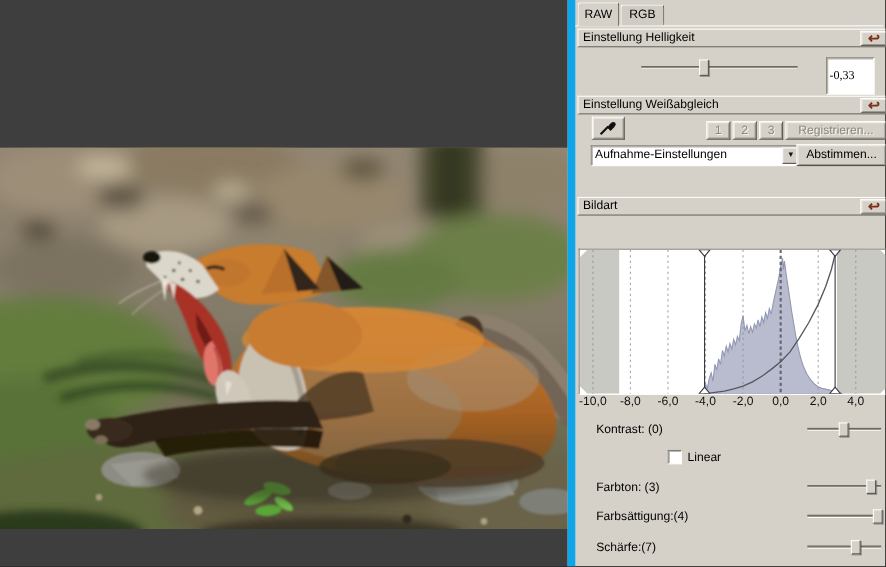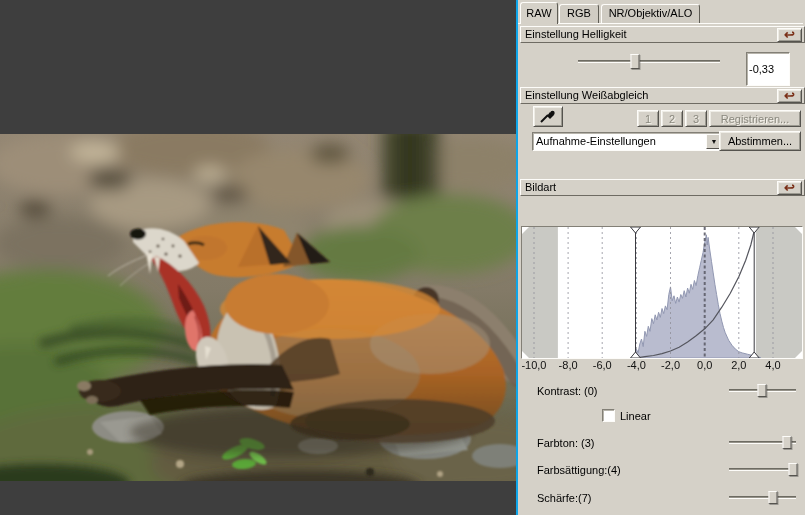--- a/index.html
+++ b/index.html
@@ -9,21 +9,21 @@
     background:var(--app-bg,#3e3e3e);
     font-family:"Liberation Sans",sans-serif;font-size:11px;color:#000;
     user-select:none;
   }
   .photo{position:absolute;left:0;top:134px;width:517px;height:347px;}
   .photo svg{display:block;}
 
   .panel{
     position:absolute;left:516px;top:0;width:289px;height:515px;
     background:var(--panel,#d5d1c8);
-    border-left:2px solid #0ea5e9;
+    border-left:7px solid #0ea5e9;
   }
   .tabline{position:absolute;left:0;right:2px;top:23px;border-top:1px solid #fdfcf9;}
   .tab{
     position:absolute;background:var(--panel,#d5d1c8);
     border:1px solid #5f5d55;border-bottom:none;
     border-top-color:#fdfcf9;border-left-color:#fdfcf9;
     border-radius:3px 3px 0 0;text-align:center;line-height:17px;cursor:default;
   }
   .tab.active{top:2px;height:22px;z-index:3;line-height:21px;}
   .tab.inactive{top:4px;height:19px;z-index:1;background:#d0ccc3;}
@@ -42,21 +42,21 @@
     font-size:11px;cursor:pointer;white-space:nowrap;
   }
   .btn.disabled{color:#8a887e;text-shadow:1px 1px 0 #f4f2eb;cursor:default;}
   .btn.reset{font-size:13px;font-weight:bold;color:var(--accent-reset,#7b3018);line-height:10px;}
 
   .field{
     position:absolute;background:#fff;
     border:1px solid;border-color:#827f76 #fdfcf9 #fdfcf9 #827f76;
     box-shadow:inset 1px 1px 0 #b7b4ab;
   }
-  input.field{font-family:Liberation Sans, sans-serif;font-size:11px;padding:16px 2px;outline:none;}
+  input.field{font-family:Liberation Serif, serif;font-size:11px;padding:16px 2px;outline:none;}
   .combo{padding:2px 18px 0 3px;overflow:hidden;white-space:nowrap;cursor:default;}
   .combo-btn{
     position:absolute;top:1px;right:1px;bottom:1px;width:16px;
     background:var(--panel,#d5d1c8);
     border:1px solid;border-color:#fdfcf9 #55534e #55534e #fdfcf9;
     display:flex;align-items:center;justify-content:center;font-size:7px;color:#111;
   }
   .slider{position:absolute;}
   .slider .track{
     position:absolute;left:0;right:0;top:50%;height:3px;margin-top:-2px;
@@ -212,21 +212,20 @@
         <ellipse cx="84" cy="252" rx="7" ry="5" fill="#8a7a64"></ellipse>
         <ellipse cx="92" cy="266" rx="6" ry="4" fill="#7d6e58"></ellipse>
       </g>
     </svg>
   </div>
 
   <div class="panel">
     <div class="tabline"></div>
     <div class="tab active" style="left:2px;width:38px;">RAW</div>
     <div class="tab inactive" style="left:41px;width:40px;">RGB</div>
-    <div class="tab inactive" style="left:83px;width:99px;">NR/Objektiv/ALO</div>
 
     <div class="sect-hdr" style="top:26px;">
       <span>Einstellung Helligkeit</span>
       <div class="btn reset" style="top:1px;right:2px;width:25px;height:14px;">
           <span>↩</span>
         </div>
     </div>
     <div class="slider" style="left:60px;top:54px;width:142px;height:15px;">
       <div class="track"></div>
       <div class="thumb" style="left: 40%;"></div>

